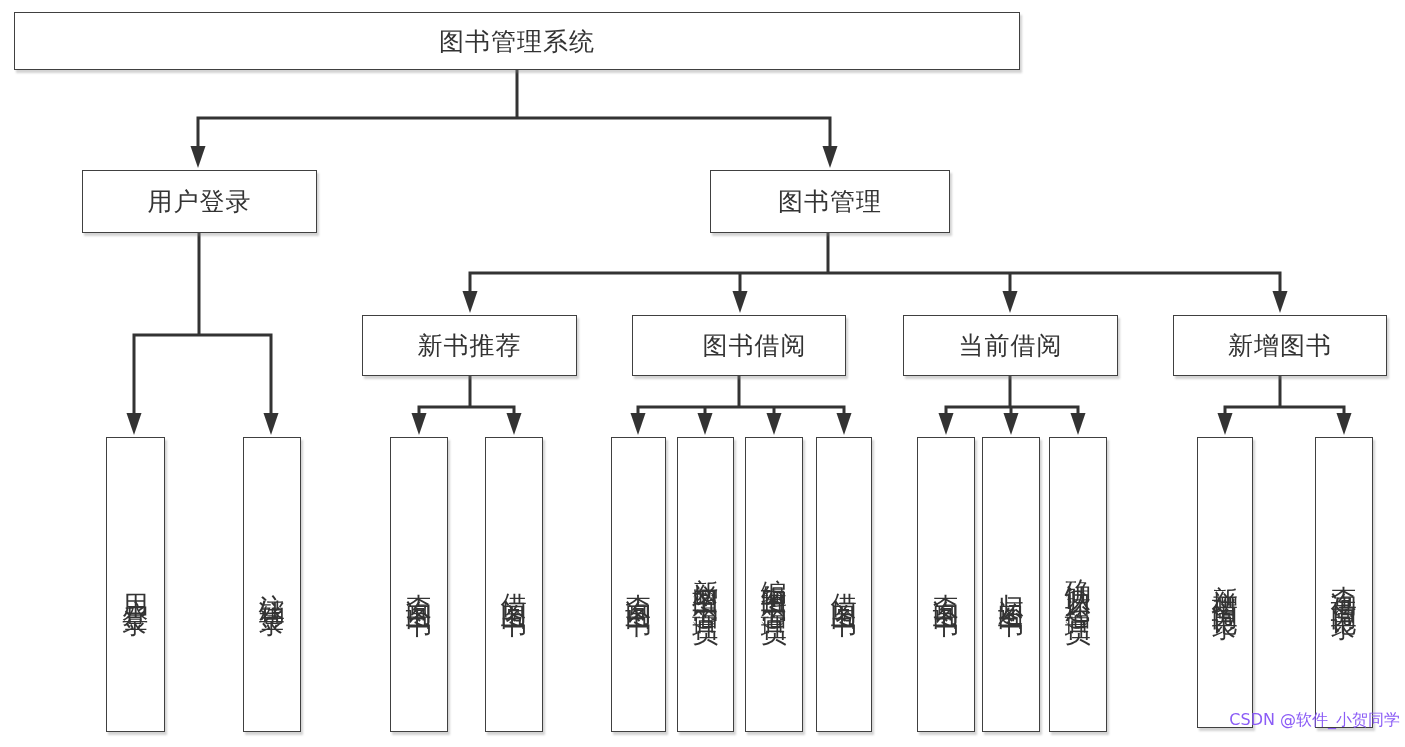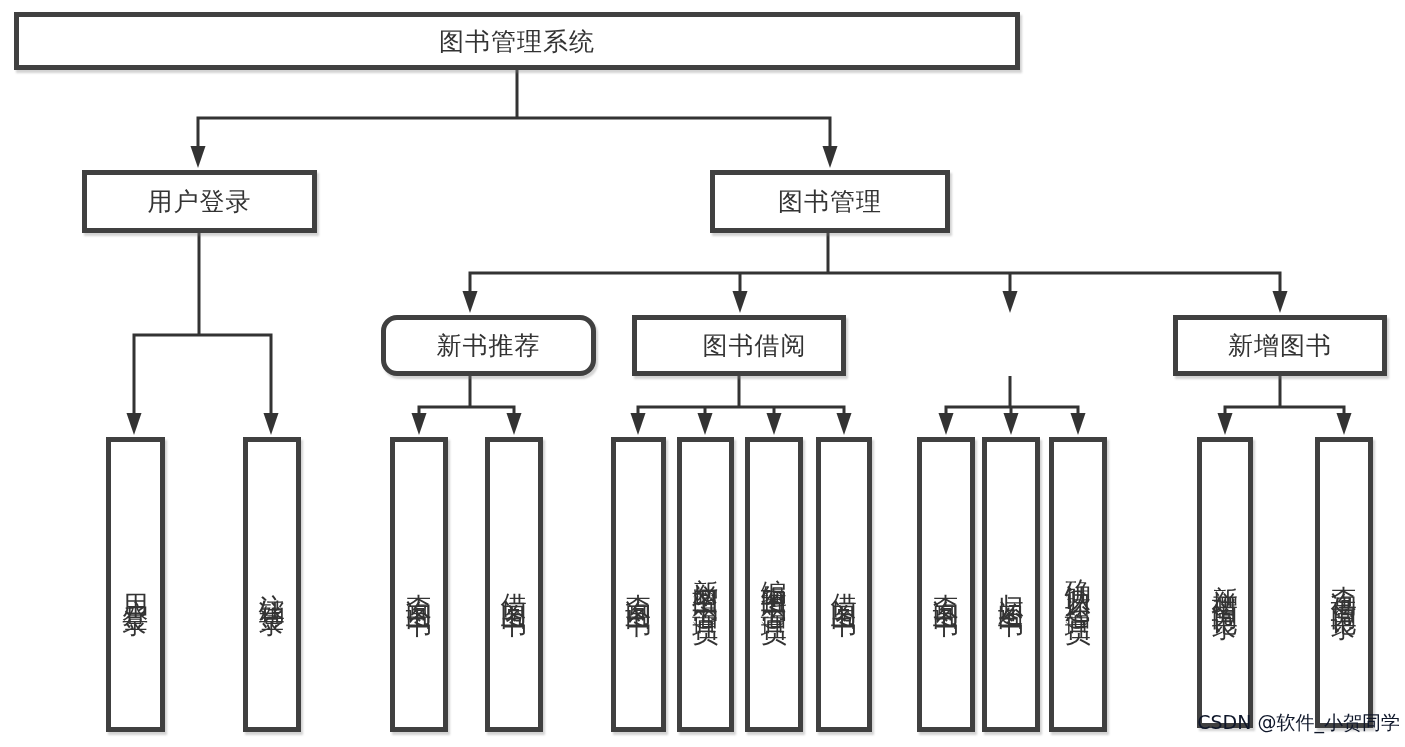--- a/index.html
+++ b/index.html
@@ -8,21 +8,21 @@
     width: 1405px;
     height: 747px;
     background: #ffffff;
     font-family: "DejaVu Sans", "Liberation Sans", sans-serif;
     overflow: hidden;
   }
   svg.wires { position: absolute; left: 0; top: 0; z-index: 1; }
   .node {
     position: absolute;
     background: #ffffff;
-    border: 5px solid #404040;
+    border: 1px solid #404040;
     box-sizing: border-box;
     display: flex;
     align-items: center;
     justify-content: center;
     color: #333333;
     z-index: 2;
     box-shadow: 2px 3px 2px rgba(130,130,130,0.35);
   }
   .node.h { font-size: 25px; letter-spacing: 1px; white-space: nowrap; }
   .node.v {
@@ -31,22 +31,22 @@
     font-size: 26px;
     letter-spacing: 6px;
     line-height: 1.1;
   }
   .watermark {
     position: absolute;
     left: 1148px;
     top: 710px;
     width: 252px;
     text-align: right;
-    font-size: 19px;
-    color: #0f172a;
+    font-size: 16px;
+    color: #8b5cf6;
     z-index: 3;
     white-space: nowrap;
   }
 </style>
 </head>
 <body>
 
 <div class="stage">
 
   <svg class="wires" width="1405" height="747" viewBox="0 0 1405 747">
@@ -113,22 +113,23 @@
       <polygon points="1217.5,413 1232.5,413 1225,435"></polygon>
       <polygon points="1336.5,413 1351.5,413 1344,435"></polygon>
     </g>
   </svg>
 
   <div class="node h" style="left:14px; top:12px; width:1006px; height:58px;">图书管理系统</div>
 
   <div class="node h" style="left:82px; top:170px; width:235px; height:63px;">用户登录</div>
   <div class="node h" style="left:710px; top:170px; width:240px; height:63px;">图书管理</div>
 
-  <div class="node h" style="left:381px; top:315px; width:215px; height:61px;border-radius:16px;">新书推荐</div>
+  <div class="node h" style="left:362px; top:315px; width:215px; height:61px;">新书推荐</div>
   <div class="node h" style="left:632px; top:315px; width:214px; height:61px;padding-left:31px;">图书借阅</div>
+  <div class="node h" style="left:903px; top:315px; width:215px; height:61px;">当前借阅</div>
   <div class="node h" style="left:1173px; top:315px; width:214px; height:61px;">新增图书</div>
 
   <div class="node v" style="left:106px; top:437px; width:59px; height:295px;">用户登录</div>
   <div class="node v" style="left:243px; top:437px; width:58px; height:295px;">注销登录</div>
 
   <div class="node v" style="left:390px; top:437px; width:58px; height:295px;">查询图书</div>
   <div class="node v" style="left:485px; top:437px; width:58px; height:295px;">借阅图书</div>
 
   <div class="node v" style="left:611px; top:437px; width:55px; height:295px;">查询图书</div>
   <div class="node v" style="left:677px; top:437px; width:57px; height:295px;">新增图书（管理员）</div>

